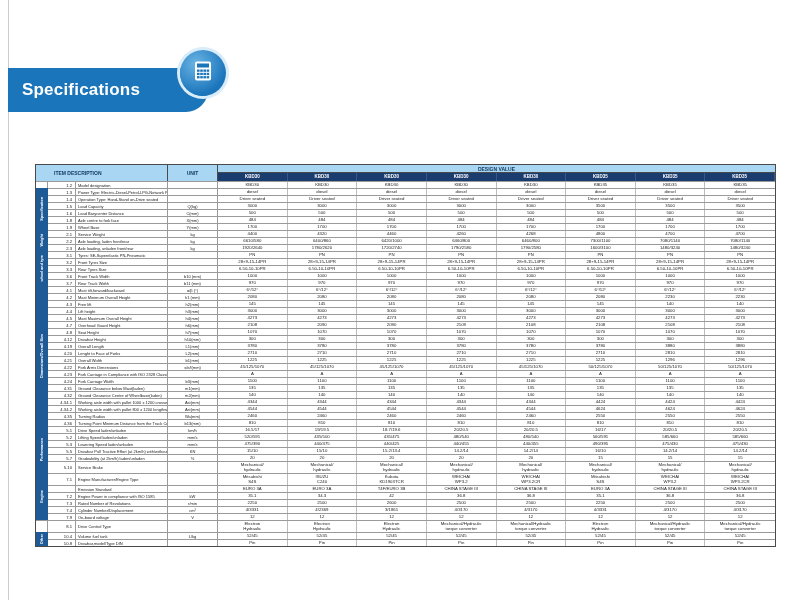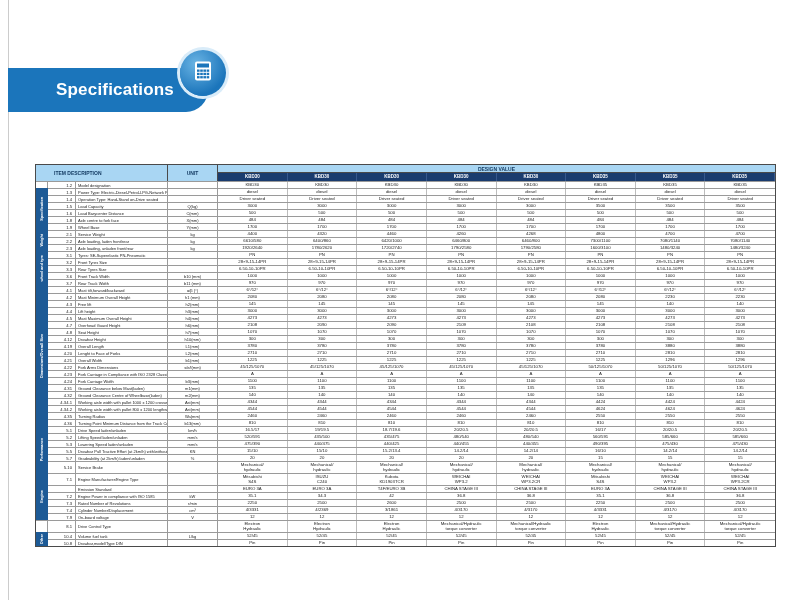--- a/index.html
+++ b/index.html
@@ -3,21 +3,21 @@
 <meta charset="utf-8">
 <style>
   html,body{margin:0;padding:0;background:#fff;width:800px;height:600px;overflow:hidden;
     font-family:"Liberation Sans",sans-serif;-webkit-font-smoothing:antialiased;}
   .page{position:relative;width:800px;height:600px;background:#fff;}
   .page-edge{position:absolute;left:8px;top:0;width:1px;height:600px;background:#cccccc;}
   
   .banner{position:absolute;left:8px;top:68px;width:200px;height:44px;background:#1b75bb;
     border-radius:0 22px 22px 0;}
   .banner-title{display:block;line-height:44px;padding-left:14px;font-size:17px;font-weight:bold;
-    color:#ffffff;letter-spacing:.2px;text-align:center;}
+    color:#ffffff;letter-spacing:.2px;}
   .banner-circle{position:absolute;left:180px;top:50px;width:46px;height:46px;border-radius:50%;
     background:radial-gradient(circle at 35% 30%,#6ab4e4,#1b75bb 70%);box-shadow:0 0 0 3px #d9ecf9;
     display:flex;align-items:center;justify-content:center;}
   
   .spec-table{position:absolute;left:35px;top:164px;width:739px;border:1px solid #4a4a4a;background:#fff;}
   .thead{display:grid;grid-template-columns:12px 28px 92px 50px repeat(8,1fr);grid-template-rows:8px 8px;}
   .th-item{grid-column:1/4;grid-row:1/3;background:#a9d6f3;color:#10375f;font-size:5px;font-weight:bold;
     display:flex;align-items:center;padding-left:18px;border-right:1px solid #4a4a4a;box-sizing:border-box;}
   .th-unit{grid-column:4/5;grid-row:1/3;background:#a9d6f3;color:#10375f;font-size:5px;font-weight:bold;
     display:flex;align-items:center;justify-content:center;border-right:1px solid #4a4a4a;box-sizing:border-box;}

